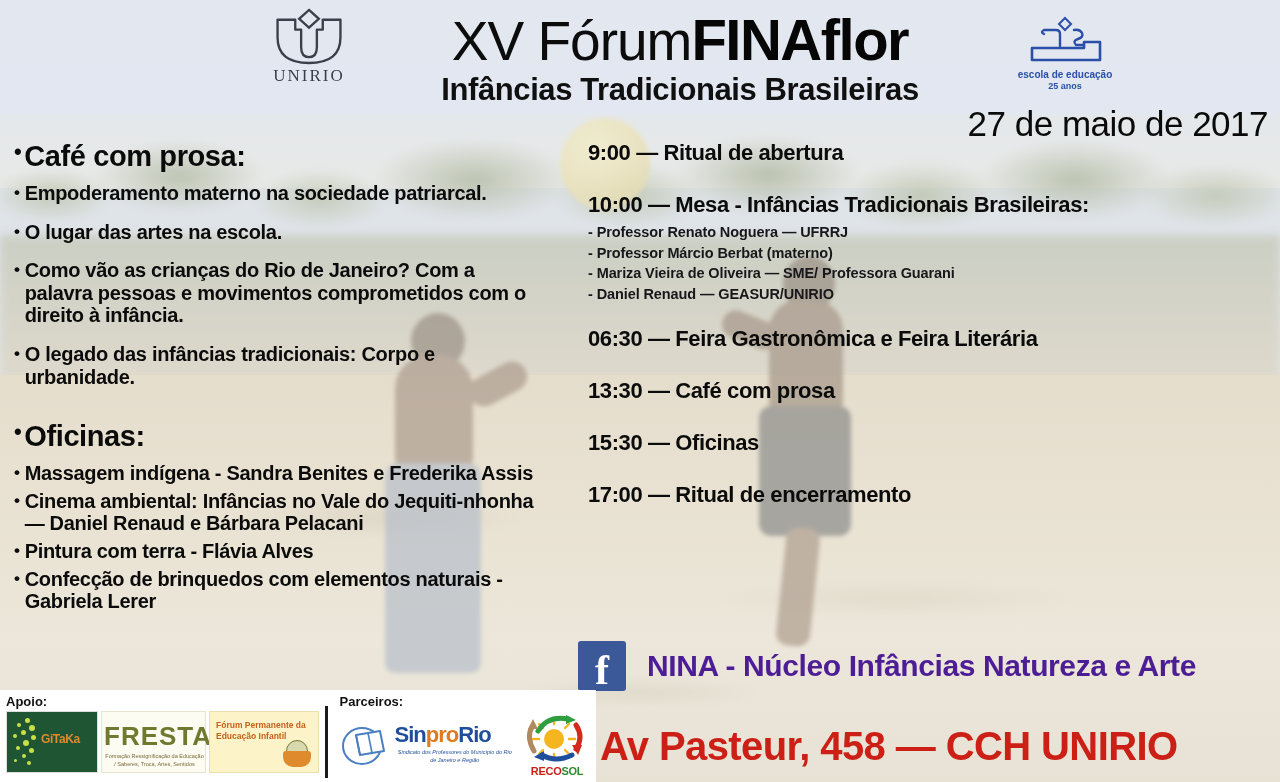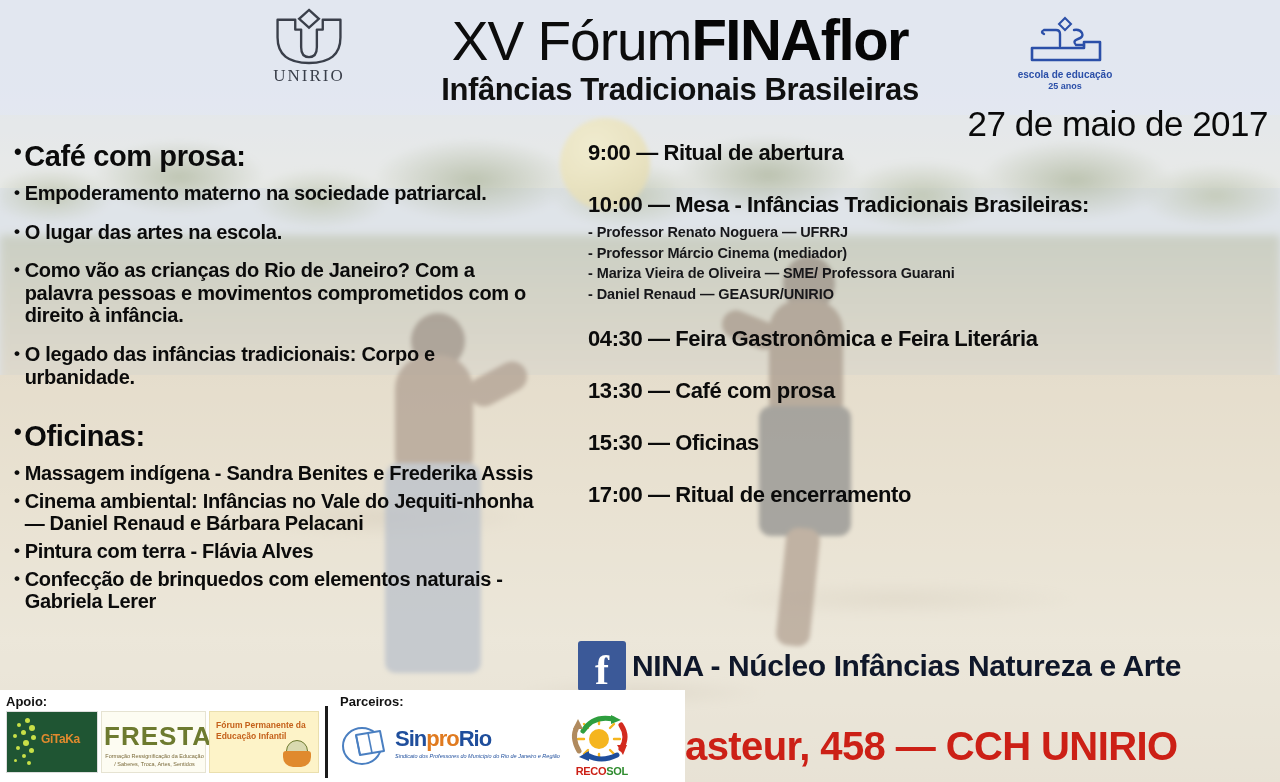--- a/index.html
+++ b/index.html
@@ -105,25 +105,25 @@
   .col-right{ position:absolute; left:588px; top:140px; width:690px; }
   .sched{ font-size:22px; font-weight:bold; color:#0b0b0b; letter-spacing:-.4px; margin-bottom:26px; white-space:nowrap; }
   .sched.mesa{ margin-bottom:4px; }
   .spk{ font-size:14.5px; font-weight:bold; color:#17171a; letter-spacing:-.1px; line-height:1.42; white-space:nowrap; }
   .spk-wrap{ margin-bottom:22px; }
 
   
   .fb-row{ position:absolute; left:578px; top:641px; display:flex; align-items:center; }
   .fb-icon{ width:48px; height:50px; background:#3b5998; border-radius:3px; display:flex; align-items:center; justify-content:center; }
   .fb-icon span{ color:#fff; font-size:42px; font-weight:bold; font-family:"Liberation Serif", serif; line-height:1; margin-bottom:-8px; }
-  .nina{ font-size:30px; font-weight:bold; color:#0f172a; letter-spacing:-.4px; margin-left:6px; white-space:nowrap; }
+  .nina{ font-size:30px; font-weight:bold; color:#4c1d95; letter-spacing:-.4px; margin-left:21px; white-space:nowrap; }
   .addr{ position:absolute; left:600px; top:724px; font-size:40px; font-weight:bold; color:#cc2016; letter-spacing:-.6px; white-space:nowrap; }
 
   
-  .sponsors{ position:absolute; left:0; bottom:0; width:685px; height:92px; background:#fff; display:flex; }
+  .sponsors{ position:absolute; left:0; bottom:0; width:596px; height:92px; background:#fff; display:flex; }
   .spon-group{ position:relative; padding:4px 0 0 6px; }
   .spon-label{ font-size:13px; font-weight:bold; color:#111; margin-bottom:2px; }
   .spon-logos{ display:flex; align-items:flex-start; gap:3px; }
   .divider{ width:3px; background:#1b1b1b; margin:16px 6px 4px 6px; }
 
   .lg-gitaka{ width:92px; height:62px; background:#1f5533; position:relative; border:1px solid #ddd; }
   .lg-gitaka .dots{ position:absolute; left:4px; top:4px; width:34px; height:54px; }
   .lg-gitaka .dots i{ position:absolute; border-radius:50%; background:#c8e048; }
   .lg-gitaka .nm{ position:absolute; left:34px; top:20px; font-size:12px; font-weight:bold; color:#e08a2e; letter-spacing:-.4px; }
 
@@ -260,26 +260,26 @@
       </div>
     </div>
 
     <div class="col-right">
 
       <div class="sched">9:00 — Ritual de abertura</div>
 
       <div class="sched mesa">10:00 — Mesa - Infâncias Tradicionais Brasileiras:</div>
       <div class="spk-wrap">
         <div class="spk">- Professor Renato Noguera — UFRRJ</div>
-        <div class="spk">- Professor Márcio Cinema (mediador)</div>
+        <div class="spk">- Professor Márcio Berbat (materno)</div>
         <div class="spk">- Mariza Vieira de Oliveira — SME/ Professora Guarani</div>
         <div class="spk">- Daniel Renaud — GEASUR/UNIRIO</div>
       </div>
 
-      <div class="sched">04:30 — Feira Gastronômica e Feira Literária</div>
+      <div class="sched">06:30 — Feira Gastronômica e Feira Literária</div>
       <div class="sched">13:30 — Café com prosa</div>
       <div class="sched">15:30 — Oficinas</div>
       <div class="sched">17:00 — Ritual de encerramento</div>
     </div>
 
     <div class="fb-row">
       <div class="fb-icon">
         <span>f</span>
       </div>
       <div class="nina">NINA - Núcleo Infâncias Natureza e Arte</div>

